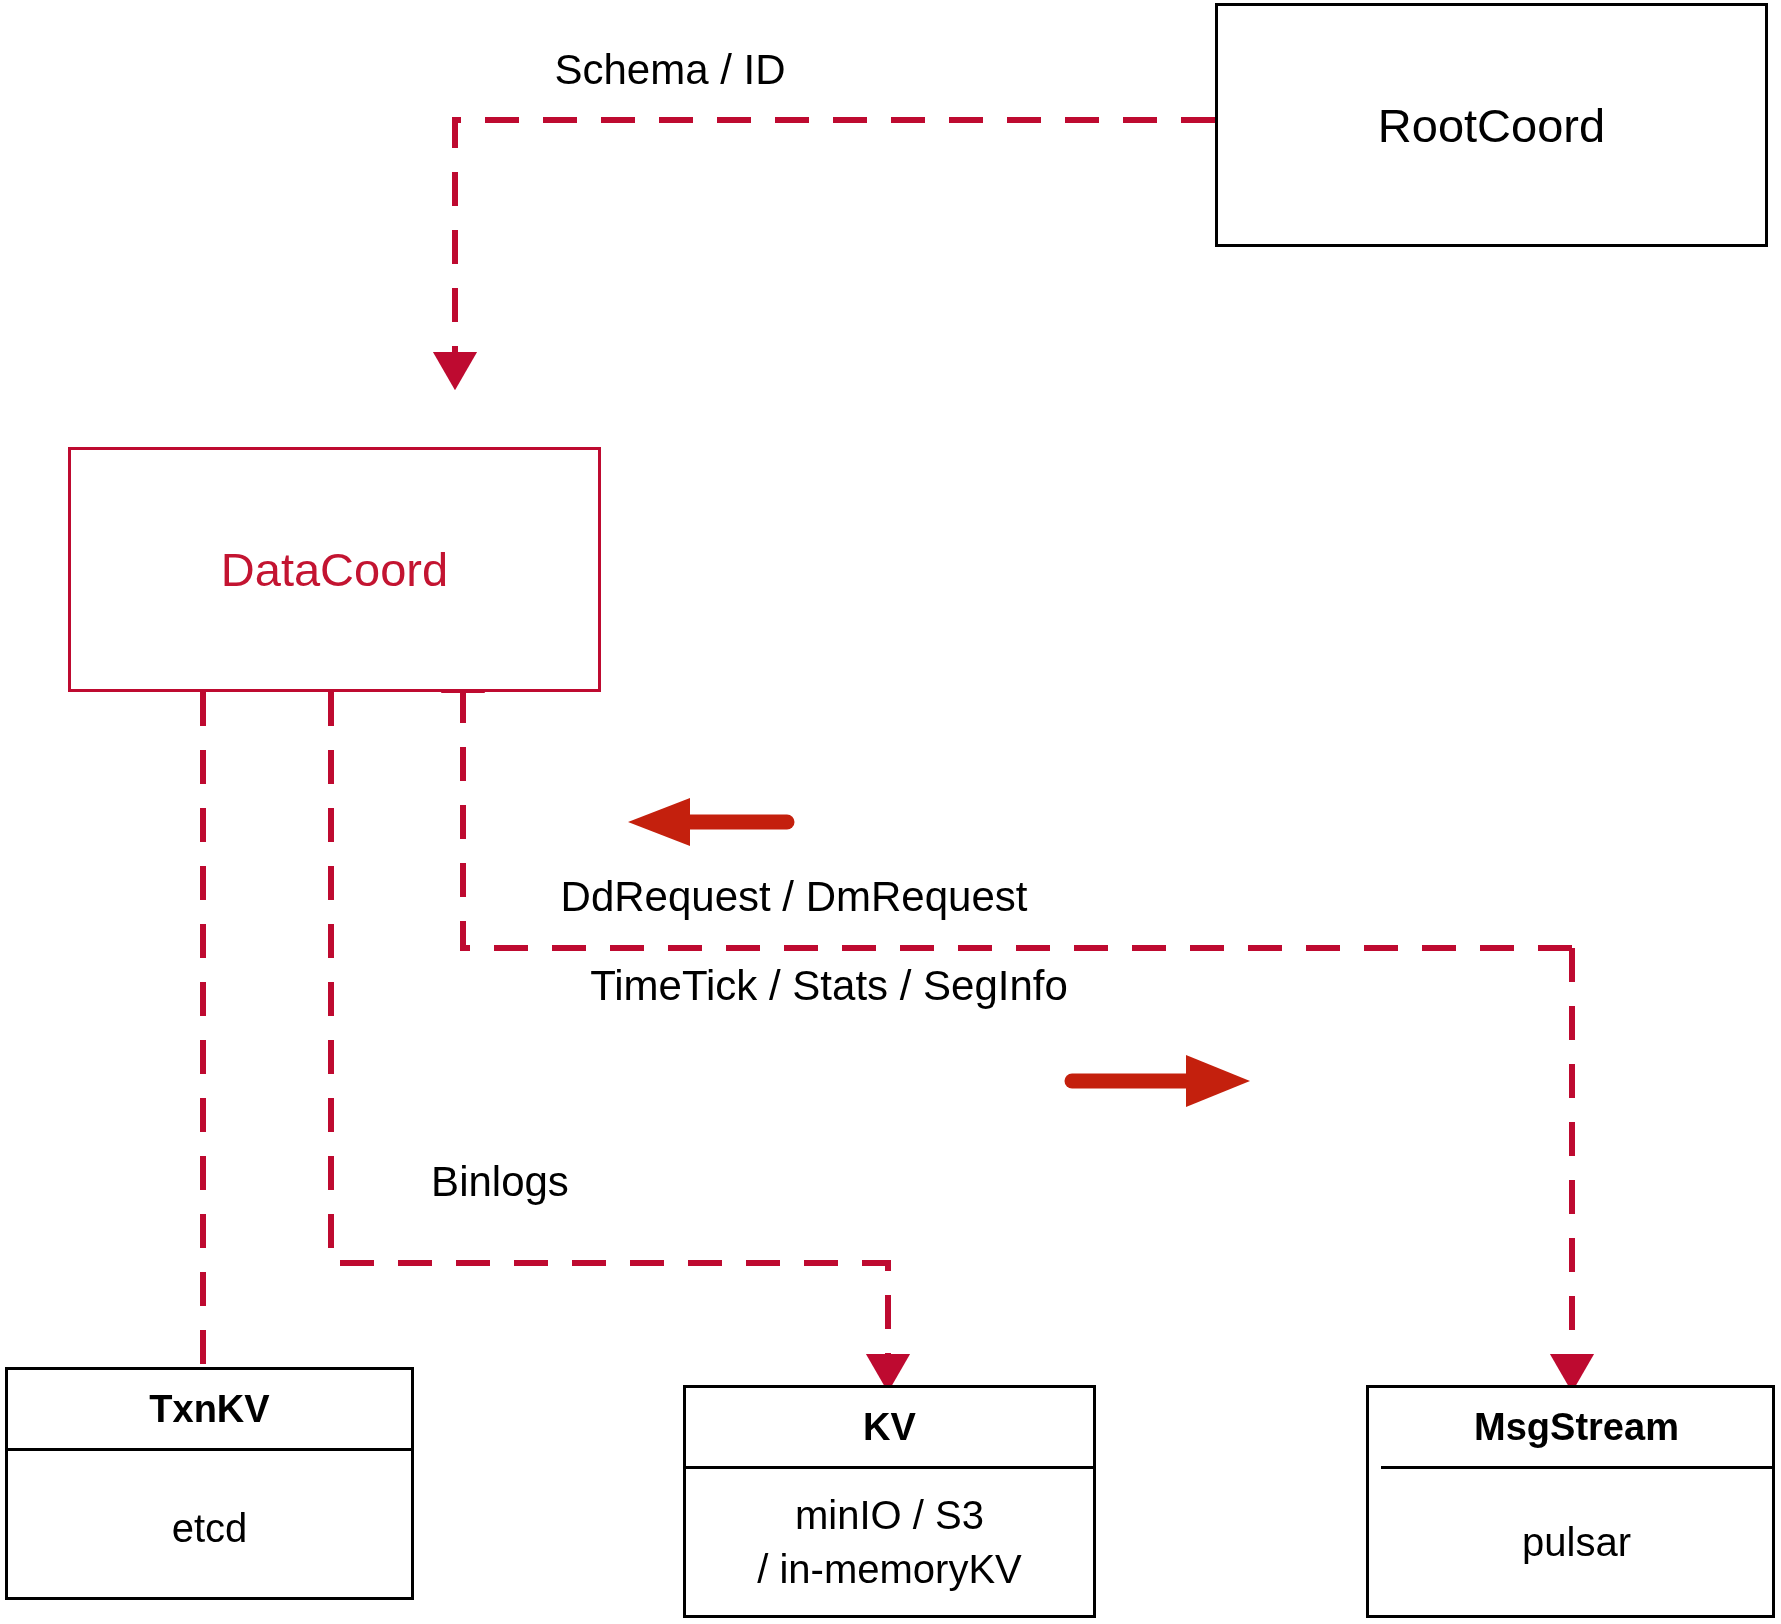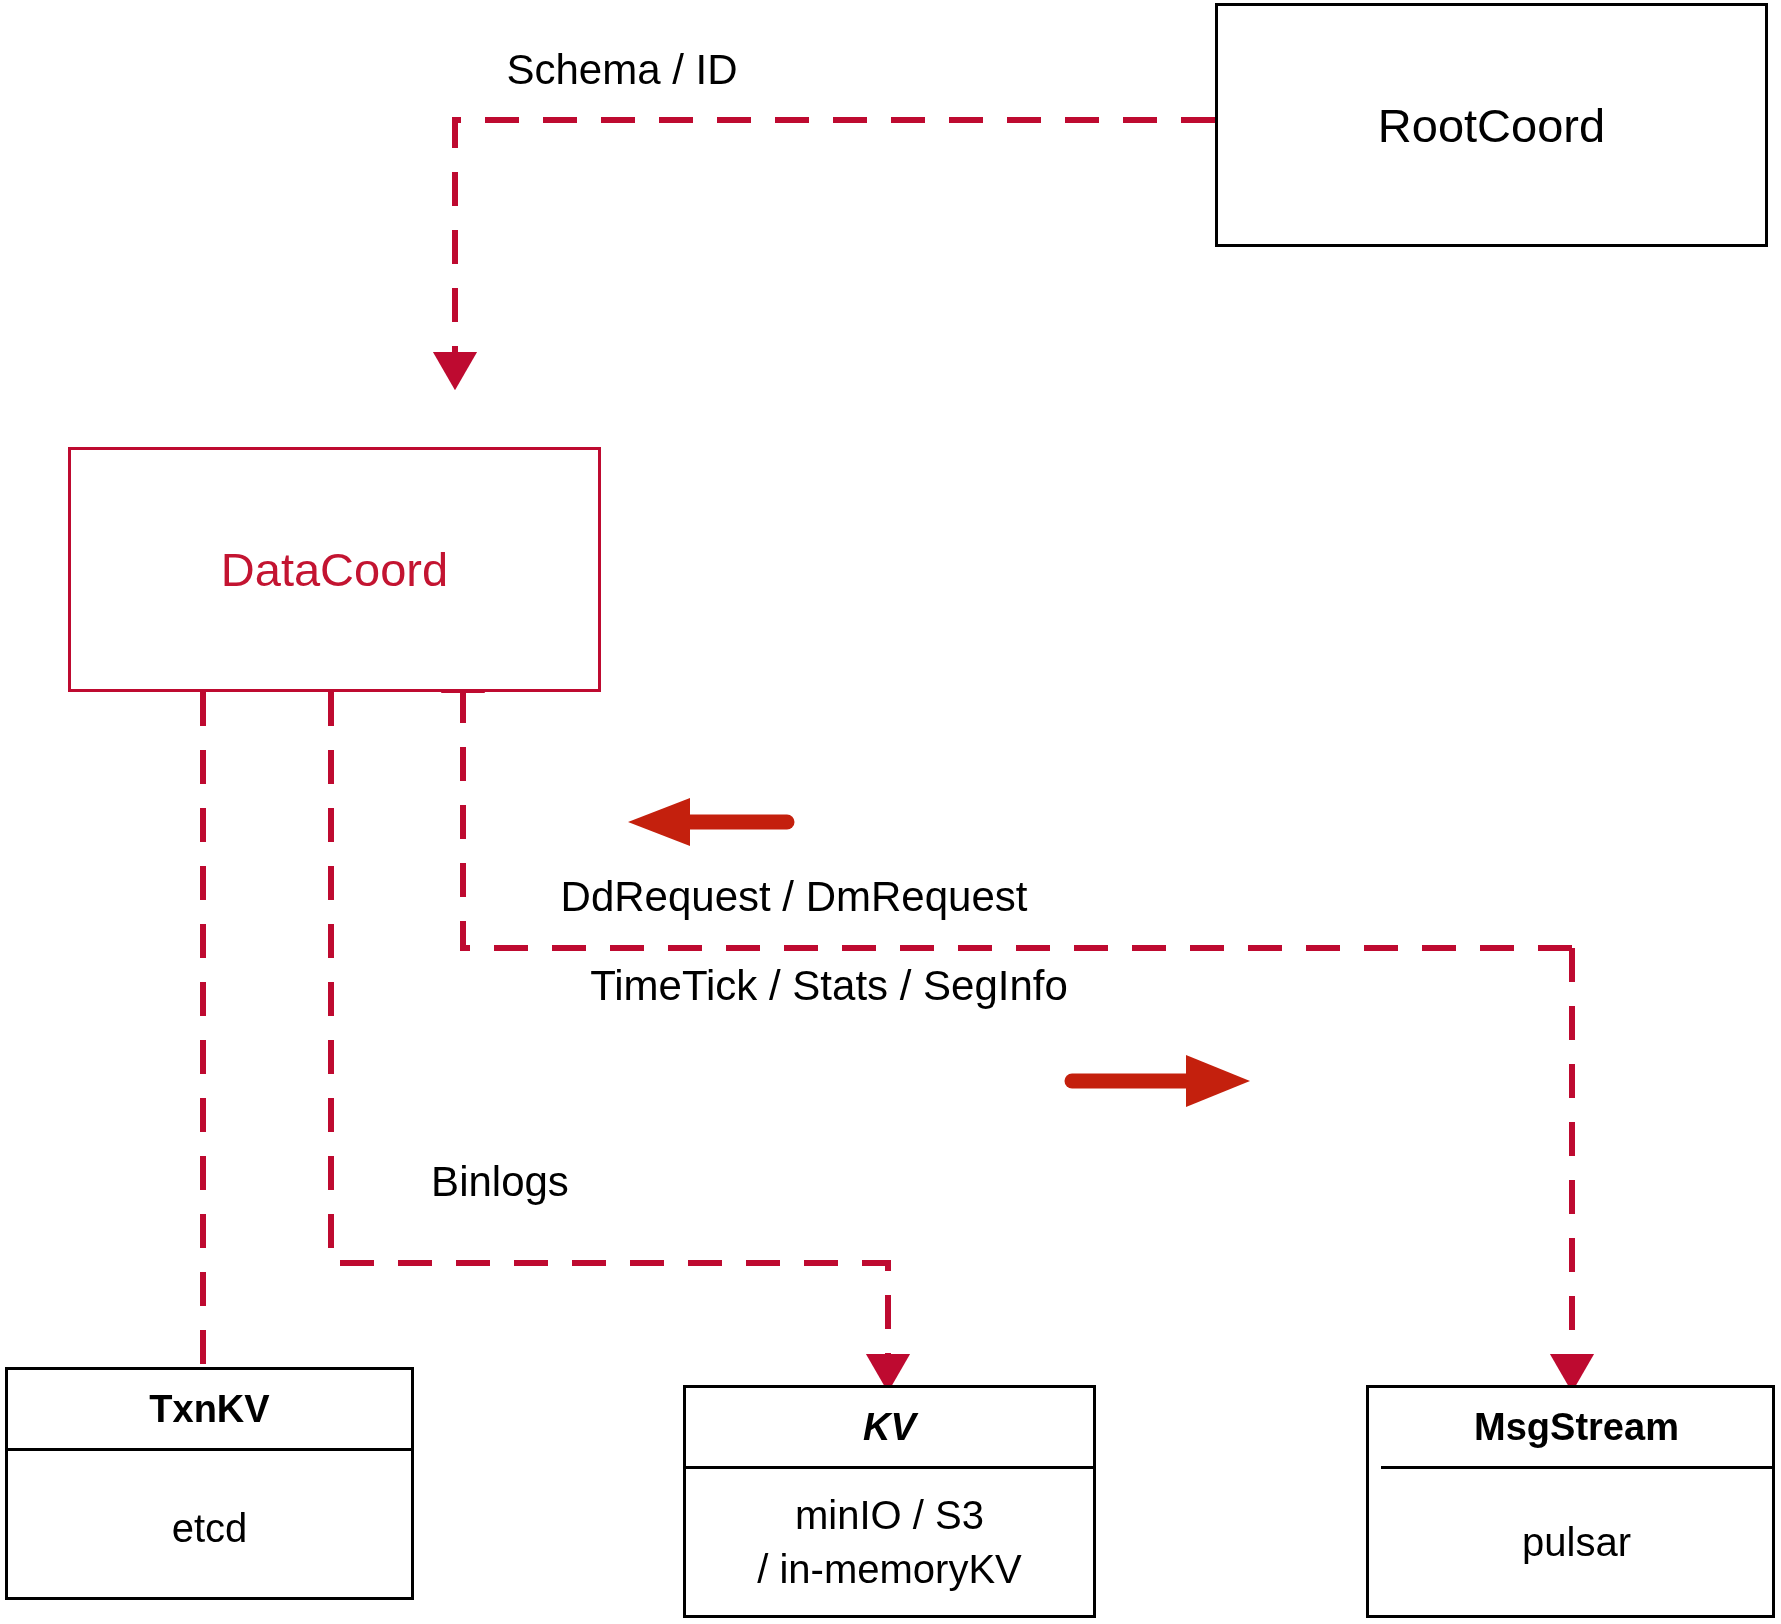--- a/index.html
+++ b/index.html
@@ -140,41 +140,41 @@
     <div class="node-title" style="height:78px;">
       <span class="title-bold">TxnKV</span>
     </div>
     <div class="node-divider"></div>
     <div class="node-body" style="height:154px;">
       <span>etcd</span>
     </div>
   </div>
 
   <div class="node node-black" style="left:683px; top:1385px; width:413px; height:233px;">
-    <div class="node-title" style="height:78px;font-style:italic;">
+    <div class="node-title" style="height:78px;">
       <span class="title-bold">KV</span>
     </div>
     <div class="node-divider"></div>
     <div class="node-body" style="height:146px;">
       <span>minIO / S3</span>
       <span>/ in-memoryKV</span>
     </div>
   </div>
 
   <div class="node node-black" style="left:1366px; top:1385px; width:409px; height:233px;padding-left:12px;">
     <div class="node-title" style="height:78px;">
       <span class="title-bold">MsgStream</span>
     </div>
     <div class="node-divider"></div>
     <div class="node-body" style="height:146px;border-radius:26px;">
       <span>pulsar</span>
     </div>
   </div>
 
-  <div class="edge-label" style="left:622px; top:46px;">Schema / ID</div>
+  <div class="edge-label" style="left:670px; top:46px;">Schema / ID</div>
 
   <div class="edge-label" style="left:794px; top:873px;">DdRequest / DmRequest</div>
 
   <div class="edge-label" style="left:829px; top:962px;">TimeTick / Stats / SegInfo</div>
 
   <div class="edge-label" style="left:500px; top:1158px;">Binlogs</div>
 
 </div>
 
 </body></html>

